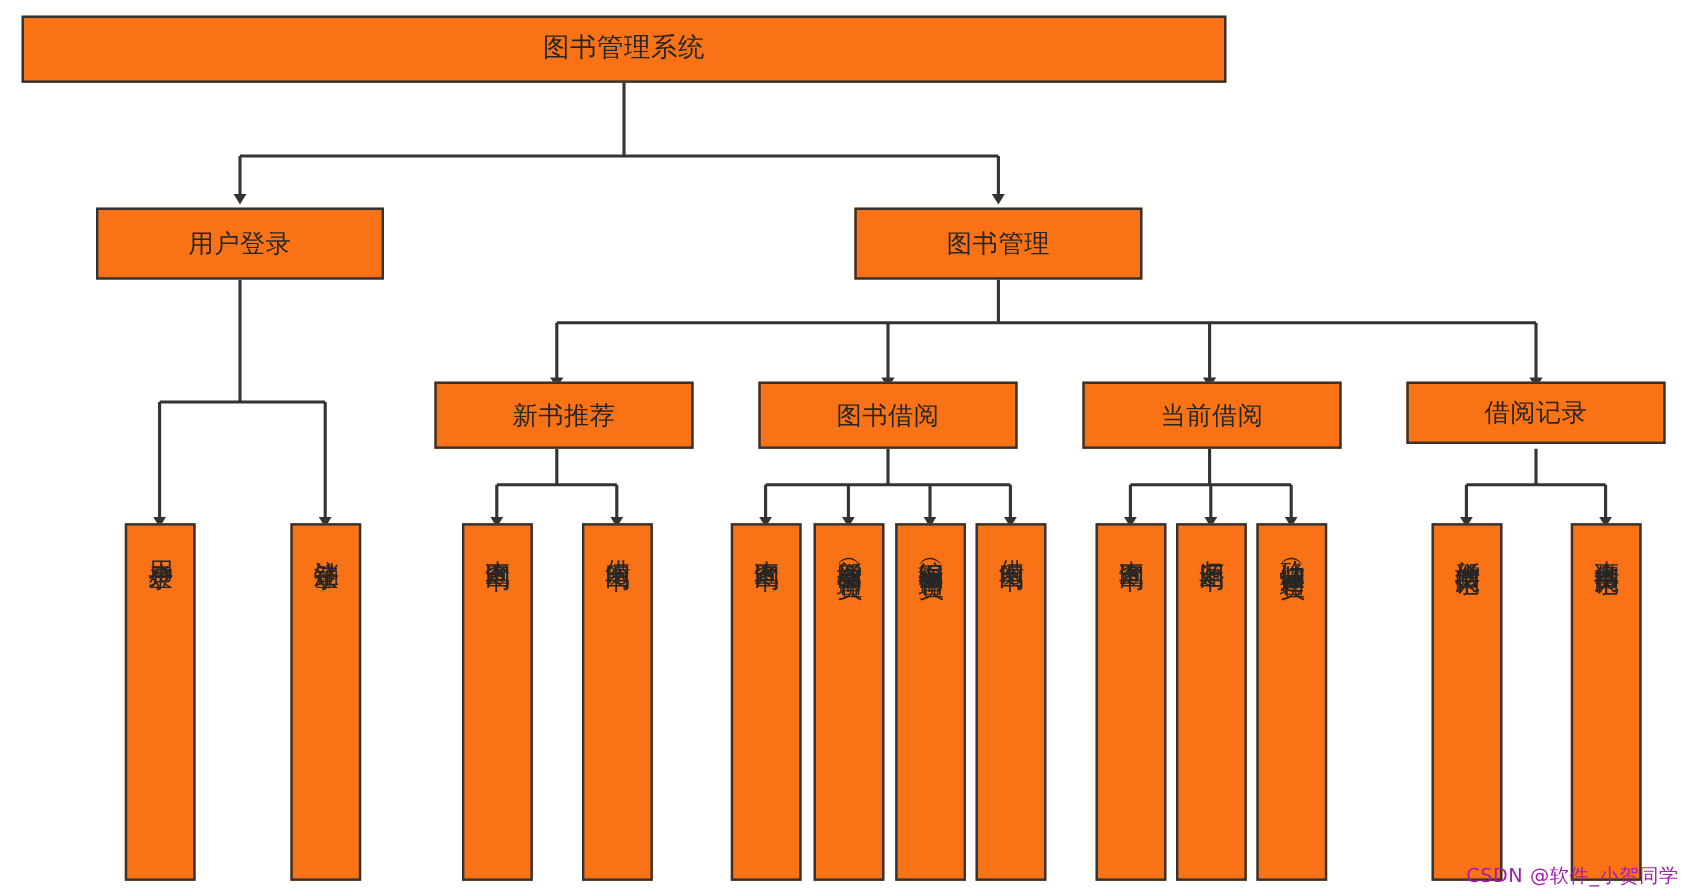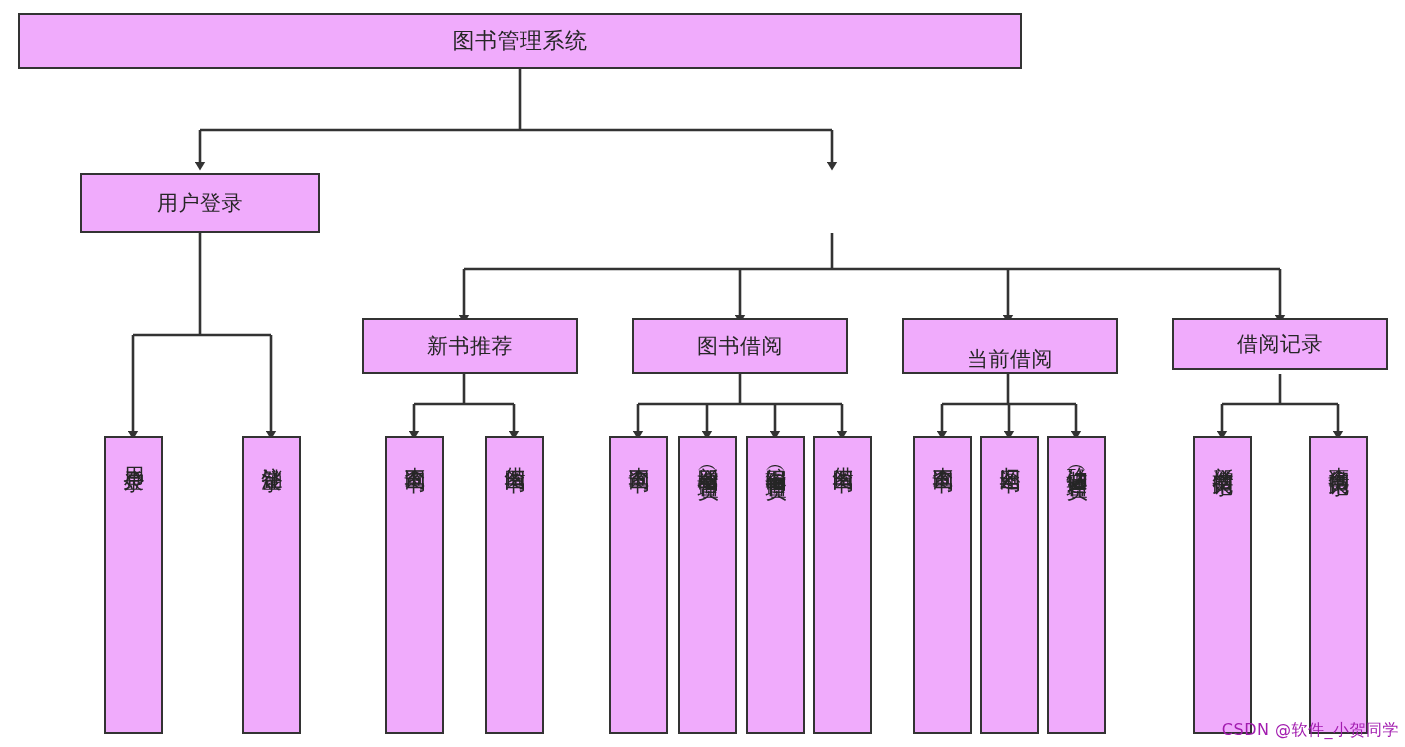--- a/index.html
+++ b/index.html
@@ -21,21 +21,21 @@
     position: absolute;
     left: 0;
     top: 0;
     width: 1405px;
     height: 747px;
     pointer-events: none;
   }
   .node {
     position: absolute;
     box-sizing: border-box;
-    background: #f0abfc;
+    background: #f97316;
     border: 2px solid #333333;
     display: flex;
     align-items: center;
     justify-content: center;
     color: #222222;
   }
   .node-label {
     text-align: center;
     line-height: 1.18;
     color: #262626;
@@ -132,28 +132,31 @@
     </g>
   </svg>
 
   <div class="node root horiz" style="left:18px; top:13px; width:1004px; height:56px;">
     <span class="node-label">图书管理系统</span>
   </div>
 
   <div class="node horiz" style="left:80px; top:173px; width:240px; height:60px;">
     <span class="node-label">用户登录</span>
   </div>
+  <div class="node horiz" style="left:712px; top:173px; width:240px; height:60px;">
+    <span class="node-label">图书管理</span>
+  </div>
 
   <div class="node horiz" style="left:362px; top:318px; width:216px; height:56px;">
     <span class="node-label">新书推荐</span>
   </div>
   <div class="node horiz" style="left:632px; top:318px; width:216px; height:56px;">
     <span class="node-label">图书借阅</span>
   </div>
-  <div class="node horiz" style="left:902px; top:318px; width:216px; height:56px;align-items:flex-end;">
+  <div class="node horiz" style="left:902px; top:318px; width:216px; height:56px;">
     <span class="node-label">当前借阅</span>
   </div>
   <div class="node horiz" style="left:1172px; top:318px; width:216px; height:52px;">
     <span class="node-label">借阅记录</span>
   </div>
 
   <div class="node vert" style="left:104px; top:436px; width:59px; height:298px;">
     <span class="node-label">用户登录</span>
   </div>
   <div class="node vert" style="left:242px; top:436px; width:59px; height:298px;">

